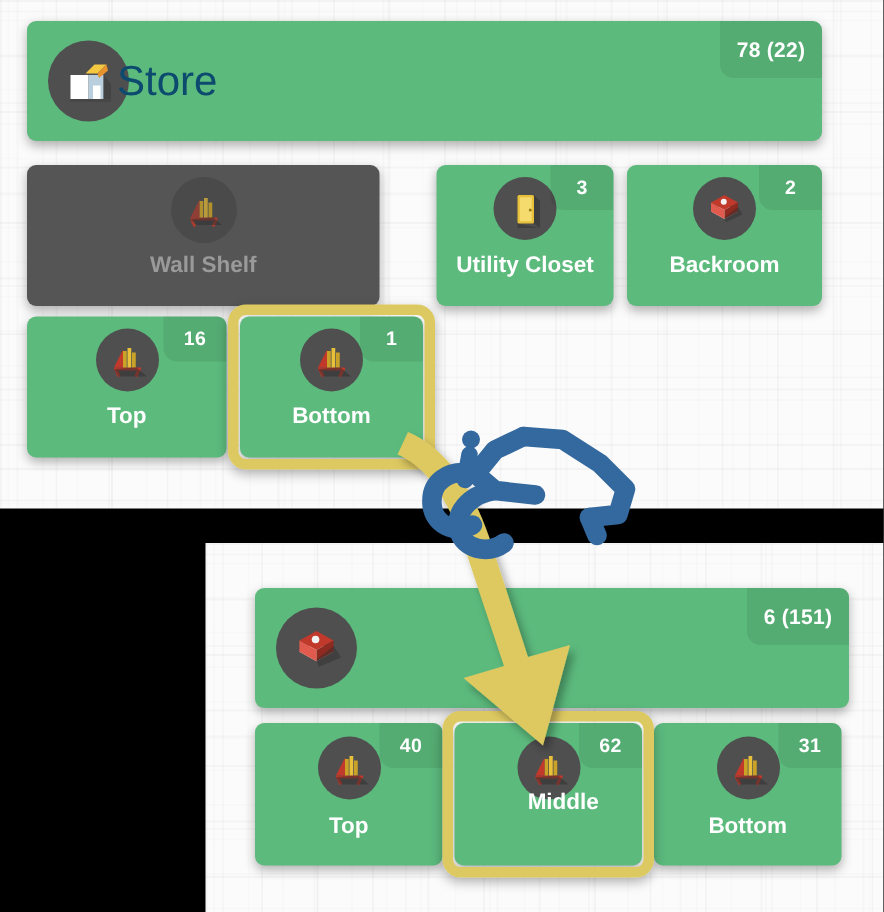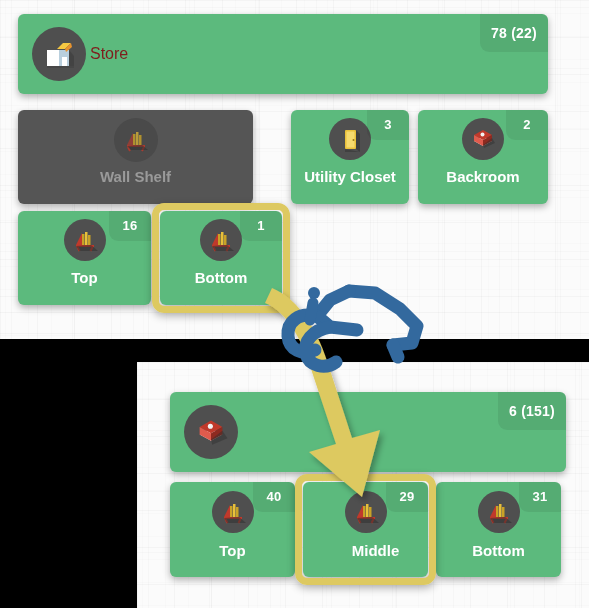--- a/index.html
+++ b/index.html
@@ -67,25 +67,25 @@
     letter-spacing: 0.2px;
     pointer-events: none;
   }
 
   
   .card.header-card .card-badge {
     width: 68px; height: 38px; font-size: 14px;
   }
   .card.header-card .card-title {
     position: absolute;
-    left: 72px;
+    left: 60px;
     top: 50%;
     transform: translateY(-50%);
-    color: #7f1d1d;
-    font-size: 16px;
+    color: #0c4a6e;
+    font-size: 28px;
     font-weight: 400;
     white-space: nowrap;
   }
   .card.header-card .icon-circle {
     position: absolute;
     left: 14px;
     top: 50%;
     transform: translateY(-50%);
   }
 
@@ -278,22 +278,22 @@
         <svg width="30" height="30" viewBox="0 0 30 30">
           <path d="M6 20 L24 20 L24 22 L6 22 Z" fill="#c0392b"></path>
           <path d="M7.5 22 L9.5 26 M22.5 22 L20.5 26" stroke="#c0392b" stroke-width="2"></path>
           <rect x="12" y="9" width="2.5" height="11" fill="#c9a227"></rect>
           <rect x="15" y="7" width="2.5" height="13" fill="#e8c03a"></rect>
           <rect x="18" y="10" width="2.5" height="10" fill="#c9a227"></rect>
           <path d="M6 20 L12 8 L12 20 Z" fill="#c0392b"></path>
           <path d="M21 20 L28 26 L9 26 L6 21 Z" fill="#2e2e2e" opacity="0.5"></path>
         </svg>
       </div>
-      <div class="card-title" style="top:60px;padding-left:20px;">Middle</div>
-      <div class="card-badge">29</div>
+      <div class="card-title" style="top:44px;padding-left:20px;">Middle</div>
+      <div class="card-badge">62</div>
     </div>
 
     <div class="card tile" style="left:299px; top:120px; width:125px; height:95px;">
       <div class="icon-circle" style="width:42px; height:42px; top:9px;">
         <svg width="30" height="30" viewBox="0 0 30 30">
           <path d="M6 20 L24 20 L24 22 L6 22 Z" fill="#c0392b"></path>
           <path d="M7.5 22 L9.5 26 M22.5 22 L20.5 26" stroke="#c0392b" stroke-width="2"></path>
           <rect x="12" y="9" width="2.5" height="11" fill="#c9a227"></rect>
           <rect x="15" y="7" width="2.5" height="13" fill="#e8c03a"></rect>
           <rect x="18" y="10" width="2.5" height="10" fill="#c9a227"></rect>

